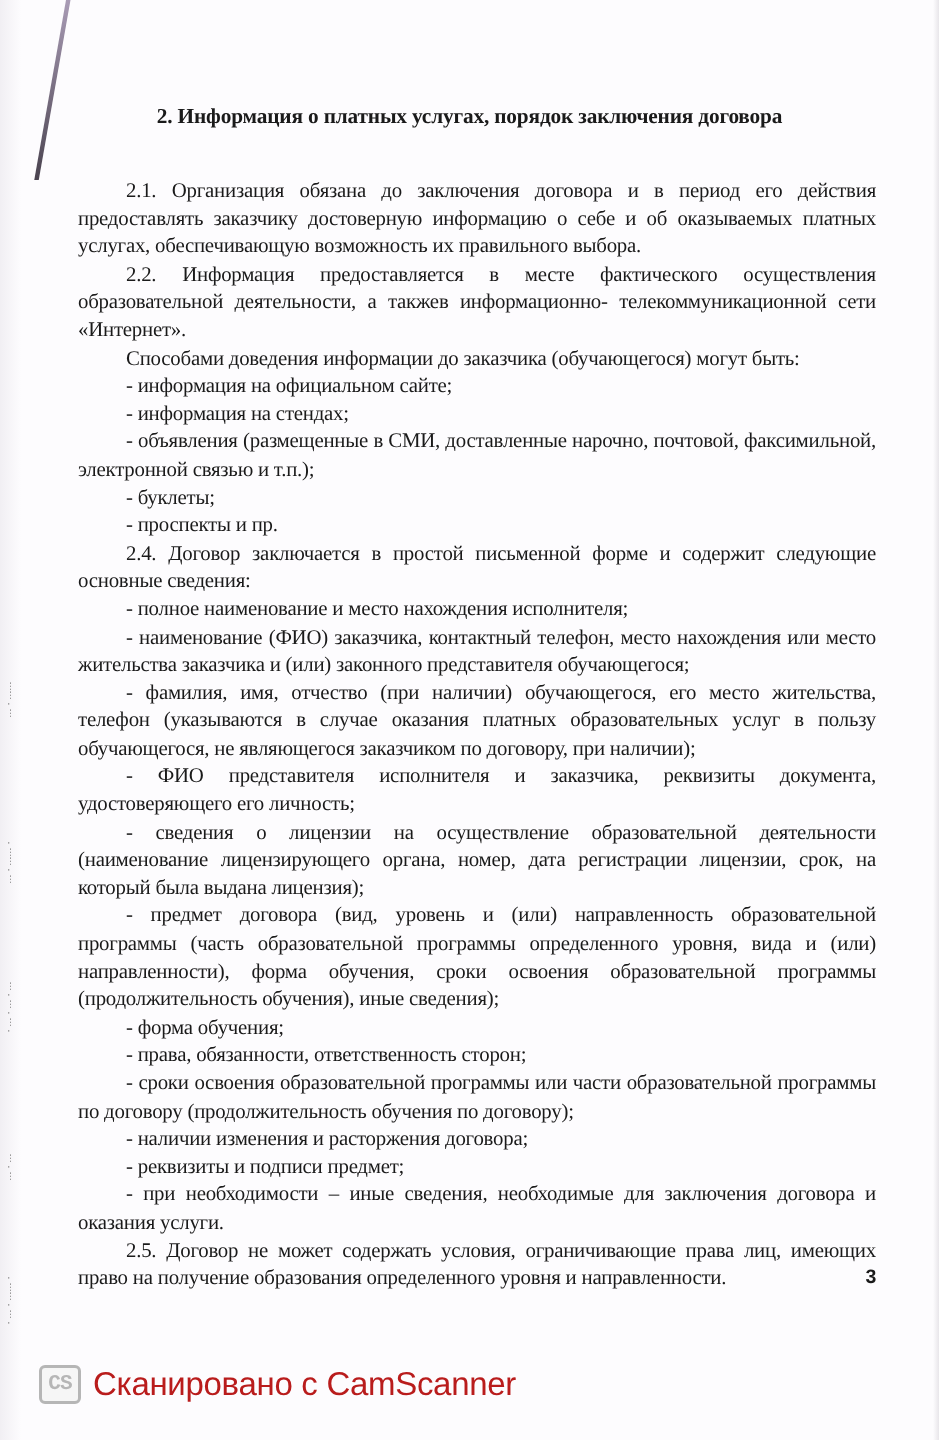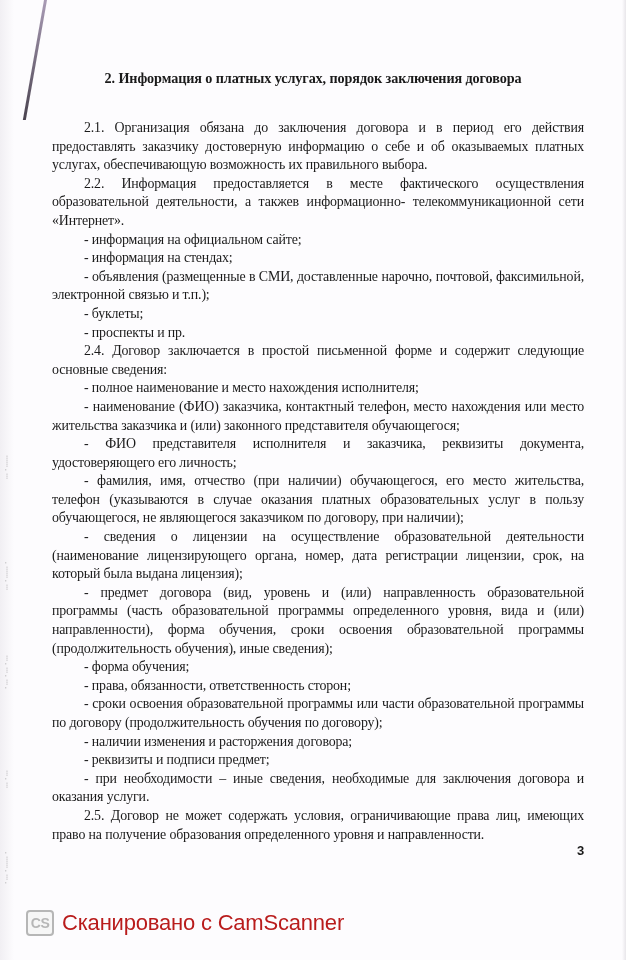--- a/index.html
+++ b/index.html
@@ -93,21 +93,21 @@
       align-items: center;
       gap: 8px;
     }
     .cs-logo {
       width: 28px;
       height: 26px;
       border: 2.5px solid #b6b6b6;
       border-radius: 4px;
       box-sizing: border-box;
       color: #b6b6b6;
-      font-family: Liberation Sans, sans-serif;
+      font-family: Liberation Mono, monospace;
       font-weight: bold;
       font-size: 14px;
       display: flex;
       align-items: center;
       justify-content: center;
       letter-spacing: -0.5px;
       background: #f6f6f6;
     }
     .cs-text {
       font-family: "Liberation Sans", sans-serif;
@@ -127,30 +127,31 @@
 <div class="scan-dots" style="top:560px;">·<br>⋮<br>⋮<br>·<br>⋮</div>
 <div class="scan-dots" style="top:655px;">⋮<br>·<br>⋮<br>·<br>⋮<br>·</div>
 <div class="scan-dots" style="top:770px;">⋮<br>·<br>⋮</div>
 <div class="scan-dots" style="top:850px;">·<br>⋮<br>⋮<br>·<br>⋮<br>·</div>
 
 <div class="heading">2.  Информация о платных услугах, порядок заключения договора</div>
 
 <div class="body-text">
   <p class="p">2.1. Организация обязана до заключения договора и в период его действия предоставлять заказчику достоверную информацию о себе и об оказываемых платных услугах, обеспечивающую возможность их правильного выбора.</p>
   <p class="p">2.2. Информация предоставляется в месте фактического осуществления образовательной деятельности, а такжев информационно- телекоммуникационной сети «Интернет».</p>
+  <p class="p">Способами доведения информации до заказчика (обучающегося) могут быть:</p>
   <p class="p">- информация на официальном сайте;</p>
   <p class="p">- информация на стендах;</p>
   <p class="p">- объявления (размещенные в СМИ, доставленные нарочно, почтовой, факсимильной, электронной связью и т.п.);</p>
   <p class="p">- буклеты;</p>
   <p class="p">- проспекты и пр.</p>
   <p class="p">2.4. Договор заключается в простой письменной форме и содержит следующие основные сведения:</p>
   <p class="p">- полное наименование и место нахождения исполнителя;</p>
   <p class="p">- наименование (ФИО) заказчика, контактный телефон, место нахождения или место жительства заказчика и (или) законного представителя обучающегося;</p>
+  <p class="p">- фамилия, имя, отчество (при наличии) обучающегося, его место жительства, телефон (указываются в случае оказания платных образовательных услуг в пользу обучающегося, не являющегося заказчиком по договору, при наличии);</p>
   <p class="p">- ФИО представителя исполнителя и заказчика, реквизиты документа, удостоверяющего его личность;</p>
-  <p class="p">- фамилия, имя, отчество (при наличии) обучающегося, его место жительства, телефон (указываются в случае оказания платных образовательных услуг в пользу обучающегося, не являющегося заказчиком по договору, при наличии);</p>
   <p class="p">- сведения о лицензии на осуществление образовательной деятельности (наименование лицензирующего органа, номер, дата регистрации лицензии, срок, на который была выдана лицензия);</p>
   <p class="p">- предмет договора (вид, уровень и (или) направленность образовательной программы (часть образовательной программы определенного уровня, вида и (или) направленности), форма обучения, сроки освоения образовательной программы (продолжительность обучения), иные сведения);</p>
   <p class="p">- форма обучения;</p>
   <p class="p">- права, обязанности, ответственность сторон;</p>
   <p class="p">- сроки освоения образовательной программы или части образовательной программы по договору (продолжительность обучения по договору);</p>
   <p class="p">- наличии изменения и расторжения договора;</p>
   <p class="p">- реквизиты и подписи предмет;</p>
   <p class="p">- при необходимости – иные сведения, необходимые для заключения договора и оказания услуги.</p>
   <p class="p">2.5. Договор не может содержать условия, ограничивающие права лиц, имеющих право на получение образования определенного уровня и направленности.</p>
 </div>

